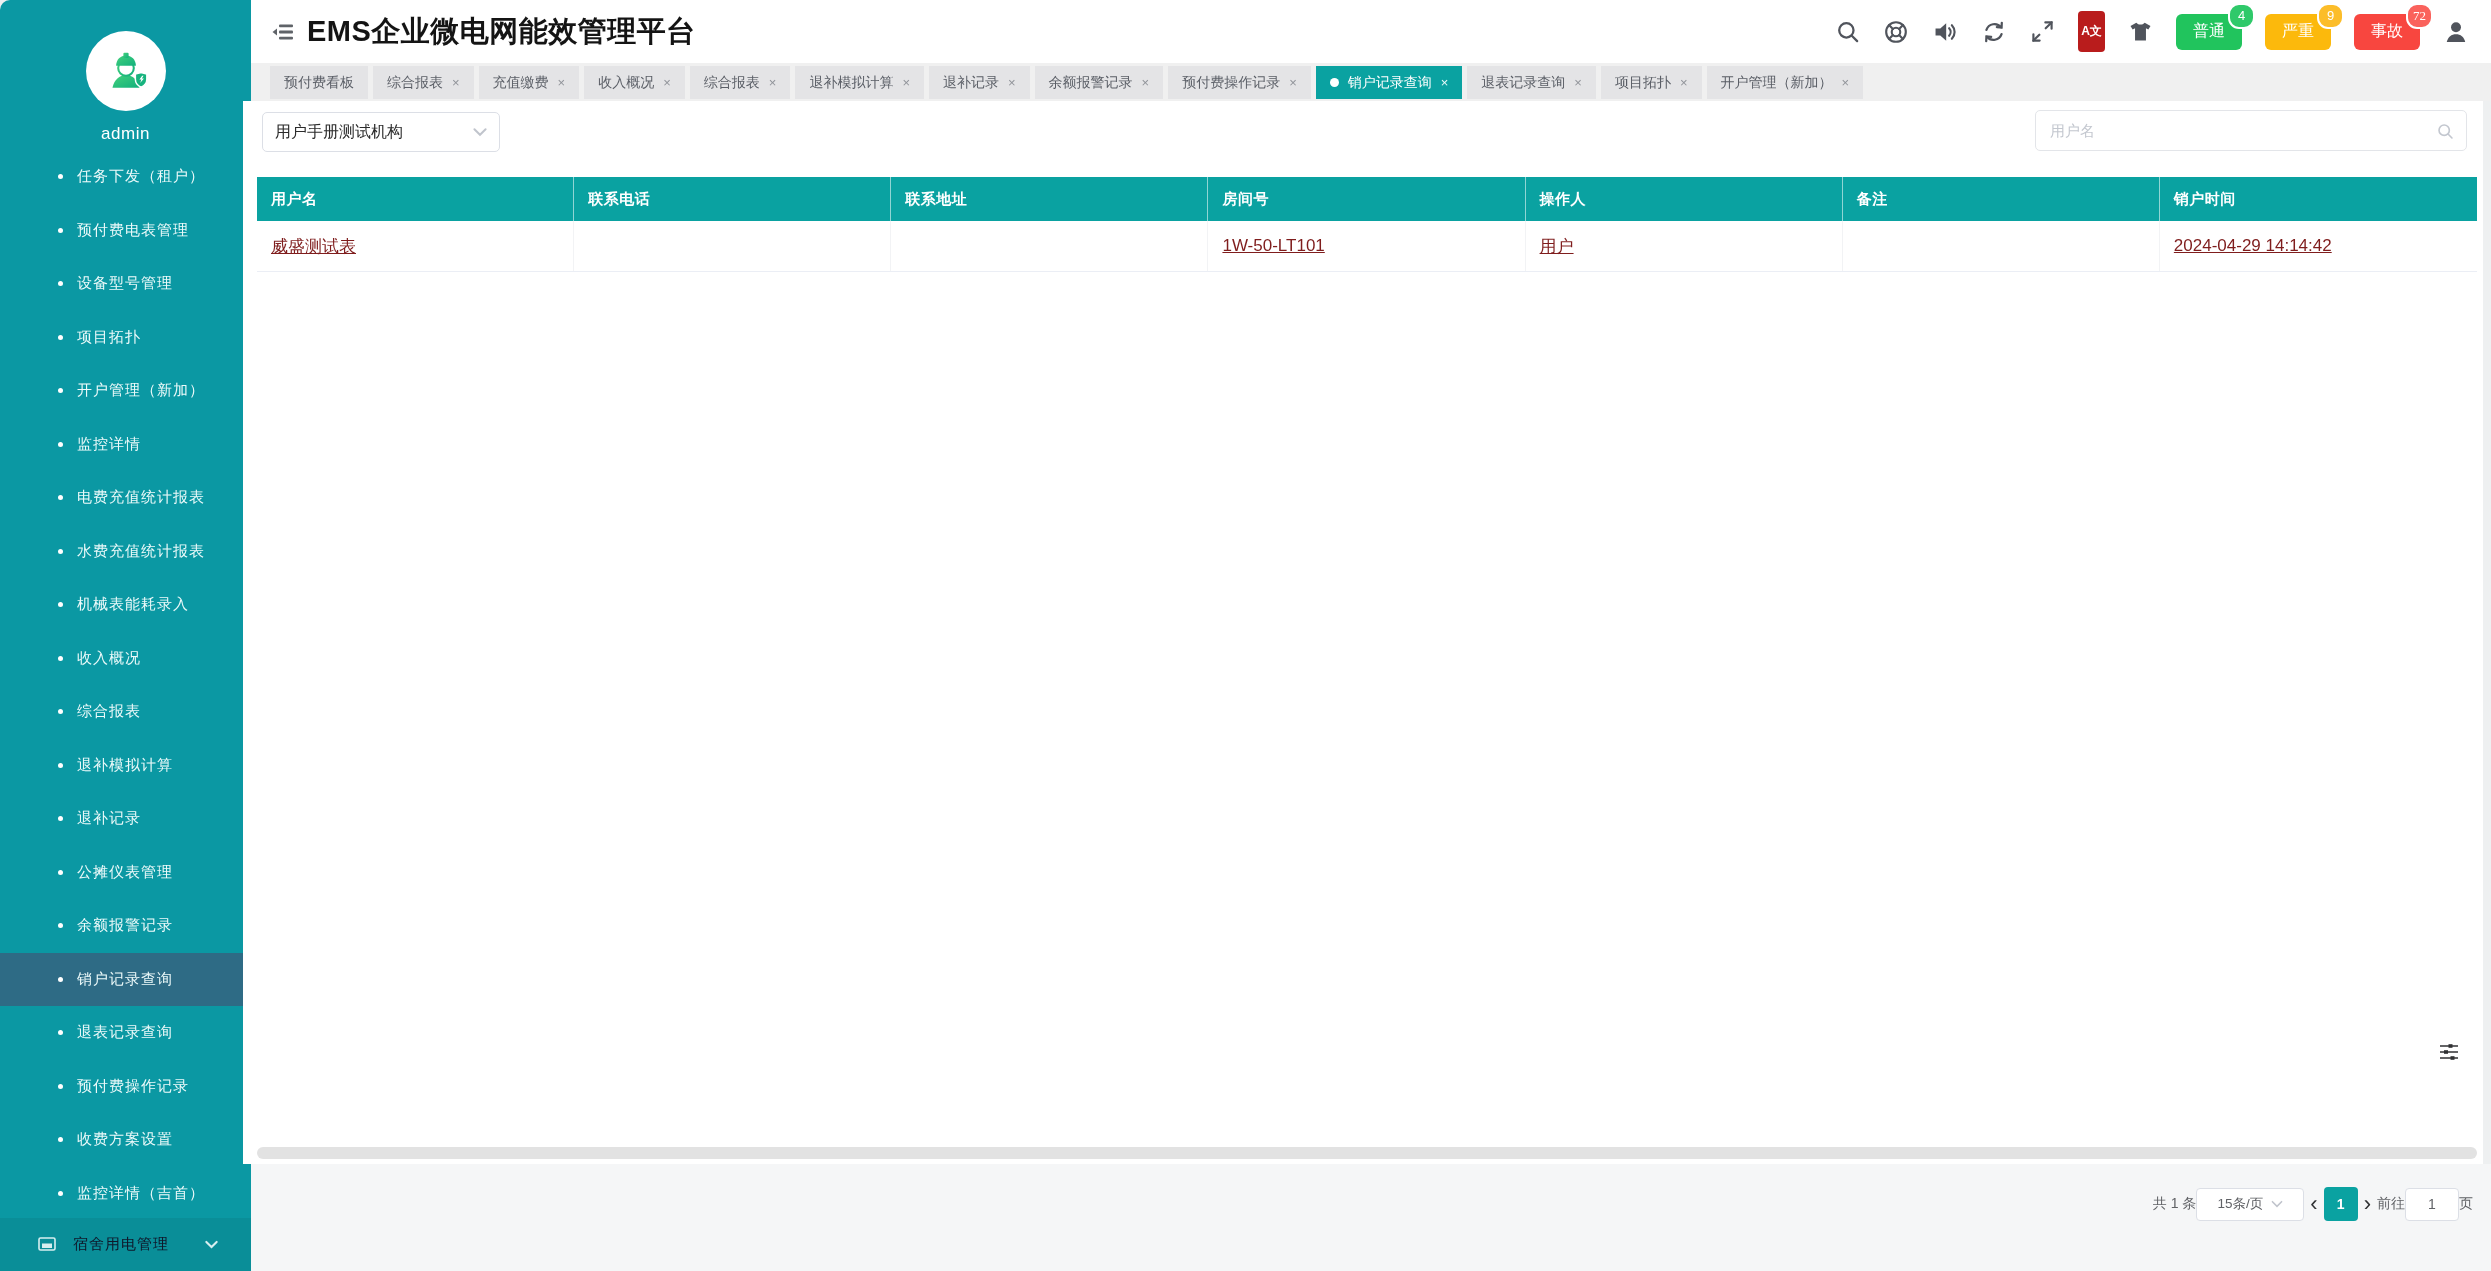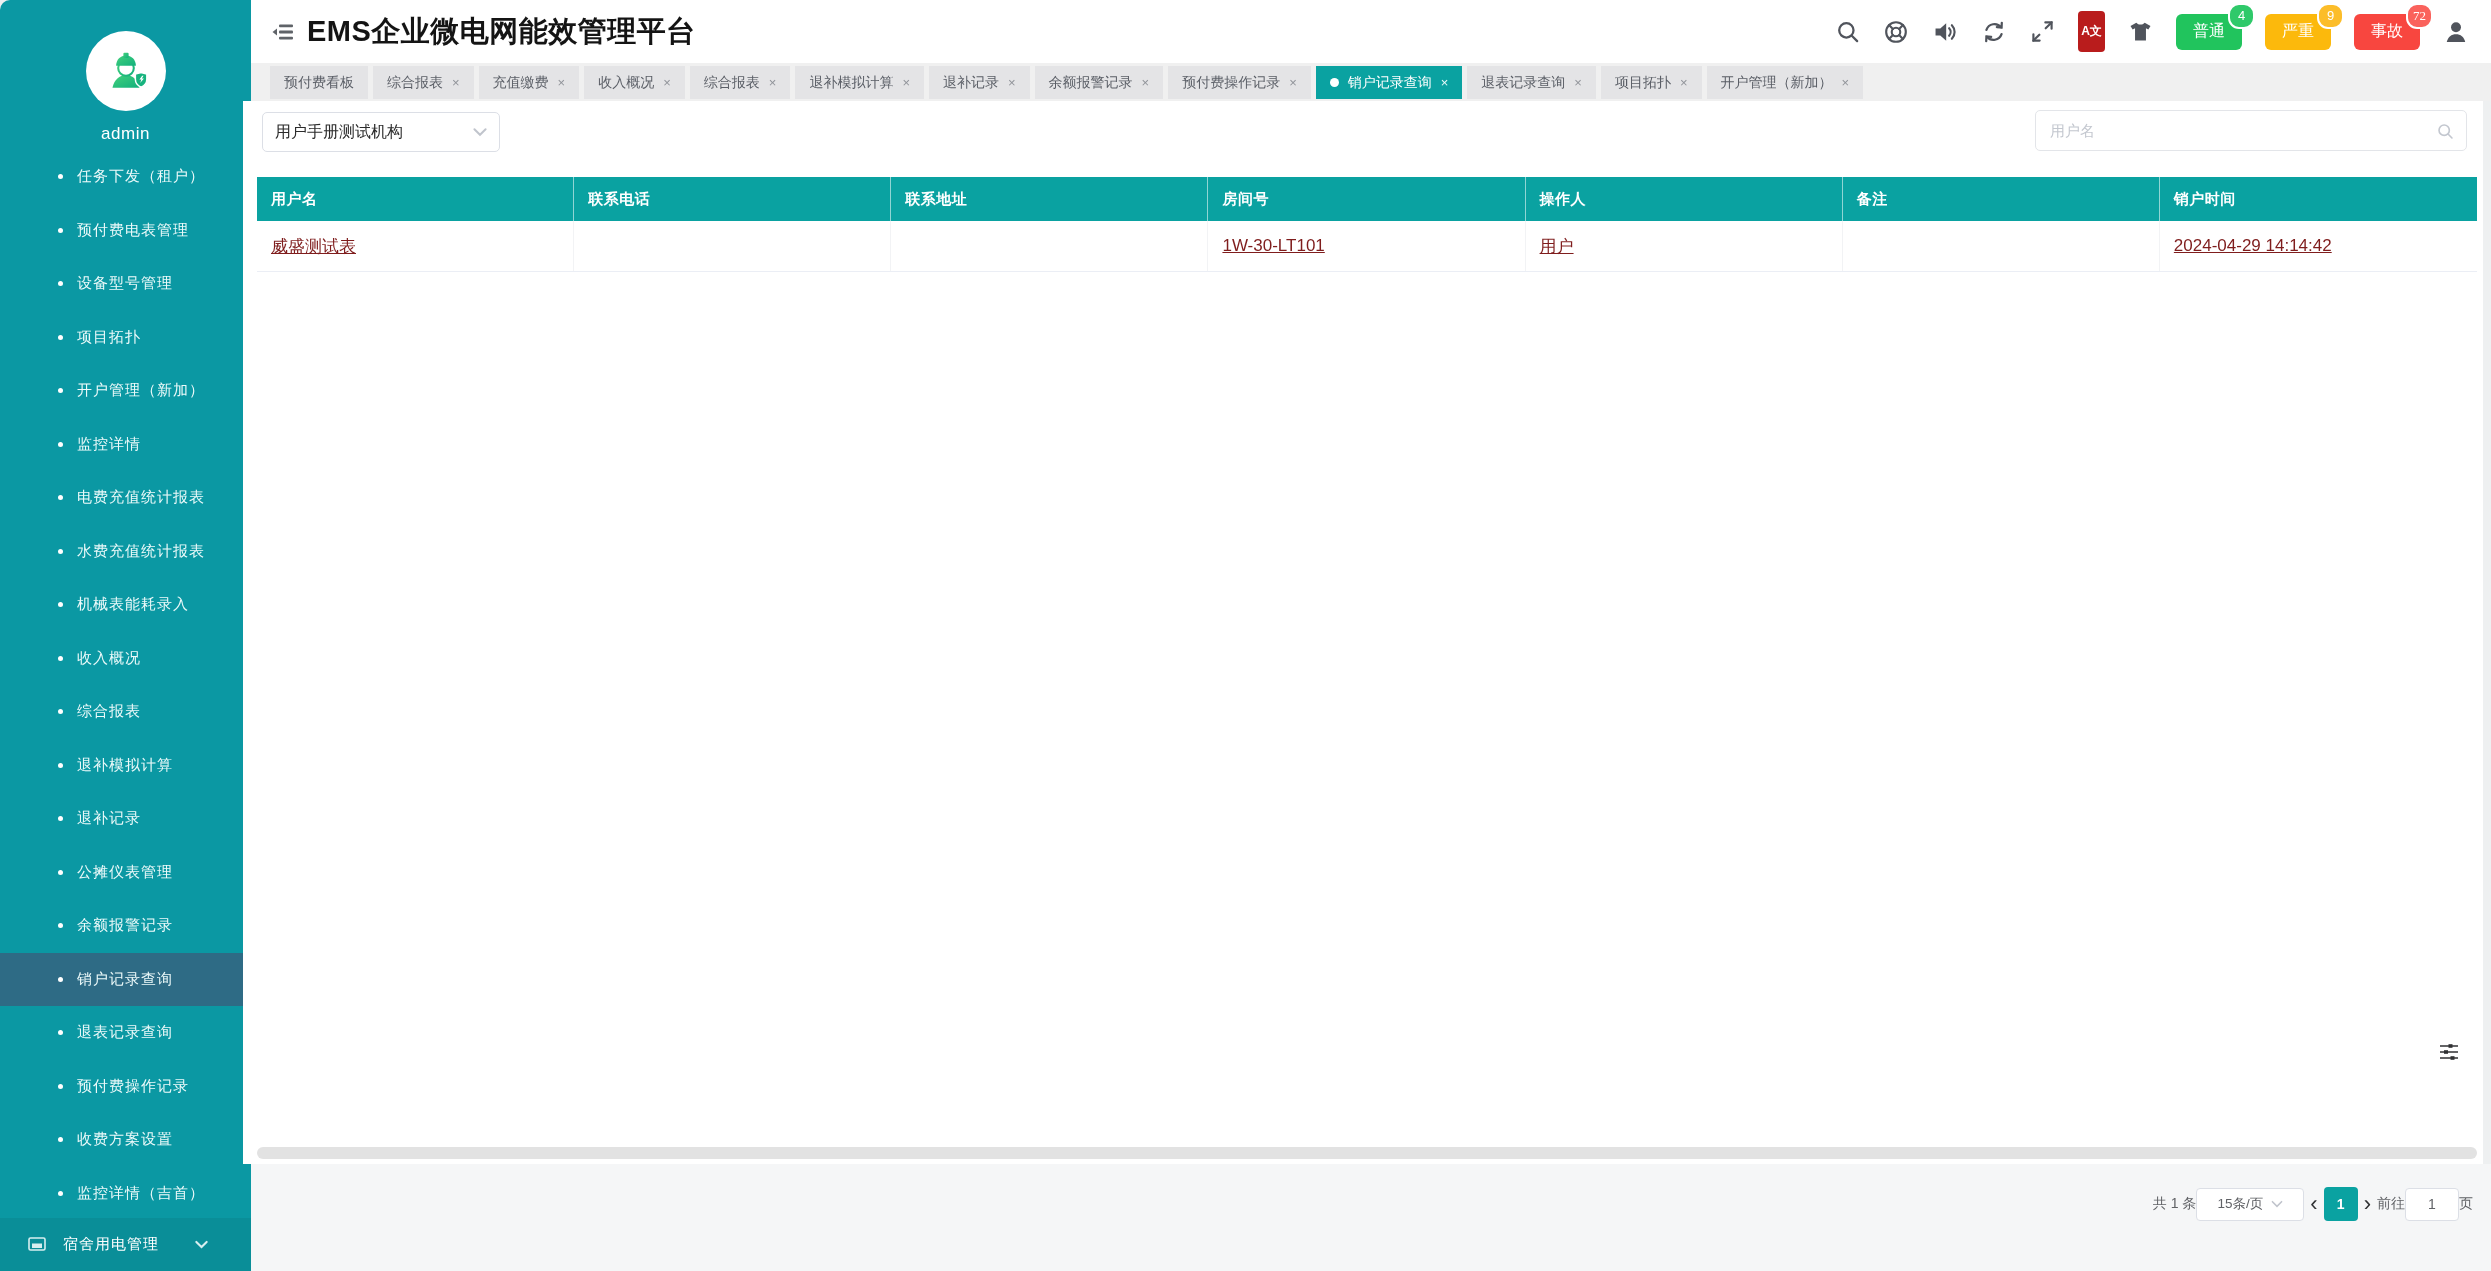--- a/index.html
+++ b/index.html
@@ -8,21 +8,21 @@
 
   
   .sidebar{position:absolute;left:0;top:0;width:251px;height:1271px;background:#0b98a3;border-radius:10px 0 0 0;}
   .user-panel{padding-top:21px;text-align:center;}
   .avatar{width:80px;height:80px;margin:10px auto 0;border-radius:50%;background:#fff;display:flex;align-items:center;justify-content:center;}
   .username{margin-top:13px;color:#fff;font-size:17px;letter-spacing:.5px;}
   .menu{position:absolute;top:150px;left:0;right:0;}
   .m-item{height:53.5px;display:flex;align-items:center;padding-left:58px;box-sizing:border-box;color:#ecfafa;font-size:15px;letter-spacing:1px;cursor:pointer;}
   .m-item .dot{width:5px;height:5px;border-radius:50%;background:#fff;margin-right:14px;flex:none;}
   .m-item.active{background:#2e6b85;}
-  .menu-group{position:absolute;left:0;bottom:0;width:100%;height:53px;background:#0a8e98;display:flex;align-items:center;padding-left:28px;box-sizing:border-box;color:#ffffff;font-size:15px;letter-spacing:1px;cursor:pointer;}
+  .menu-group{position:absolute;left:0;bottom:0;width:100%;height:53px;background:#0a8e98;display:flex;align-items:center;padding-left:38px;box-sizing:border-box;color:#0f172a;font-size:15px;letter-spacing:1px;cursor:pointer;}
   .menu-group .g-label{margin:0 36px 0 16px;}
 
   
   .topbar{position:absolute;left:251px;top:0;width:2240px;height:63px;background:#fff;display:flex;align-items:center;}
   .burger{margin-left:20px;cursor:pointer;display:flex;align-items:center;}
   .app-title{margin-left:12px;font-size:29px;font-weight:bold;color:#141414;letter-spacing:.5px;}
   .top-right{margin-left:auto;display:flex;align-items:center;gap:23px;padding-right:22px;}
   .tool-ic{display:flex;align-items:center;justify-content:center;cursor:pointer;}
   .translate-chip{width:27px;height:41px;background:#b91c1c;border-radius:4px;color:#fff;display:flex;align-items:center;justify-content:center;font-size:12px;font-weight:bold;cursor:pointer;}
   .pill{position:relative;height:36px;padding:0 17px;border-radius:6px;color:#fff;font-size:16px;display:flex;align-items:center;cursor:pointer;}
@@ -358,21 +358,21 @@
         <div class="th">联系地址</div>
         <div class="th">房间号</div>
         <div class="th">操作人</div>
         <div class="th">备注</div>
         <div class="th">销户时间</div>
       </div>
       <div class="trow">
         <div class="td">威盛测试表</div>
         <div class="td"></div>
         <div class="td"></div>
-        <div class="td">1W-30-LT101</div>
+        <div class="td">1W-50-LT101</div>
         <div class="td">用户</div>
         <div class="td"></div>
         <div class="td">2024-04-29 14:14:42</div>
       </div>
     </div>
 
     <span class="sliders">
       <svg width="20" height="20" viewBox="0 0 20 20">
         <g stroke="#303133" stroke-width="1.5">
           <line x1="1" y1="4" x2="19" y2="4"></line>

